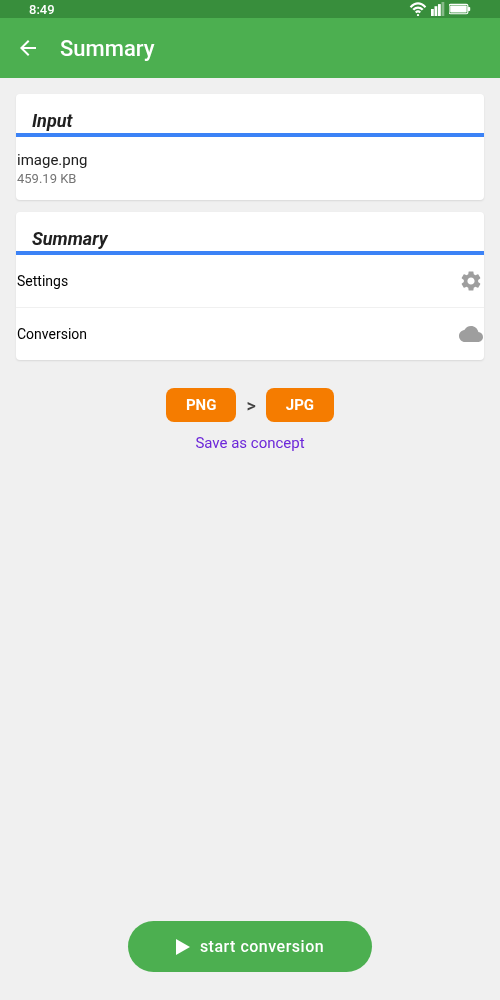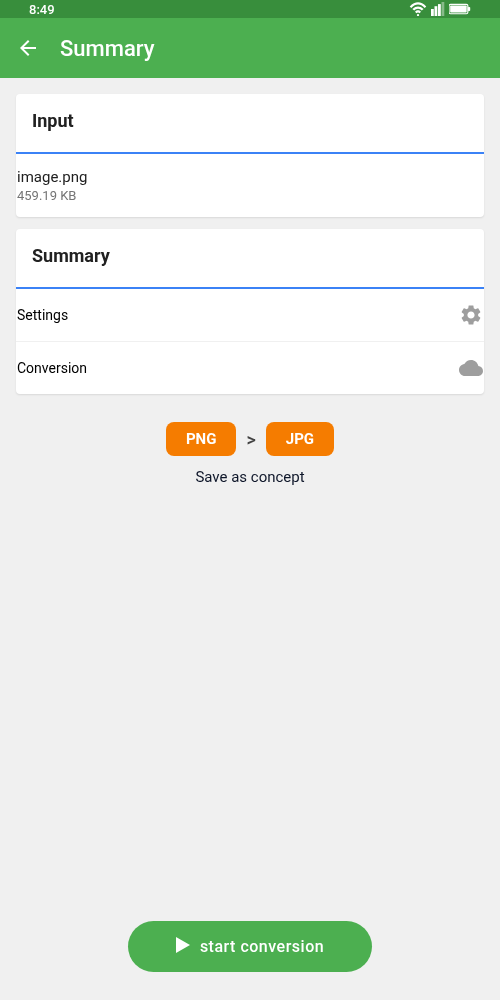--- a/index.html
+++ b/index.html
@@ -77,22 +77,23 @@
     
     .card {
       background-color: white;
       border-radius: 4px;
       margin-bottom: 12px;
       overflow: hidden;
       box-shadow: 0 1px 2px rgba(0,0,0,0.1);
     }
 
     .card-header {
-      padding: 16px 16px 21px 16px;
-      border-bottom: 2px solid #3b82f6;
+      padding: 16px 16px 2px 16px;
+      border-bottom: 4px solid #3b82f6;
+      font-style: italic;
     }
 
     .card-header-text {
       font-size: 18px;
       font-weight: 700;
       color: #212121;
     }
 
     .card-row {
       padding: 14px 1px;
@@ -151,21 +152,21 @@
     .arrow-text {
       font-size: 18px;
       color: #424242;
       font-weight: 500;
     }
 
     
     .save-concept {
       text-align: center;
       font-size: 15px;
-      color: #0f172a;
+      color: #6d28d9;
       margin-bottom: 16px;
       cursor: pointer;
     }
 
     
     .bottom-area {
       position: absolute;
       bottom: 28px;
       left: 0;
       right: 0;
@@ -176,21 +177,21 @@
     .start-button {
       background-color: #4caf50;
       color: white;
       border: none;
       border-radius: 30px;
       padding: 16px 48px;
       font-size: 16px;
       font-weight: 500;
       cursor: pointer;
       display: flex;
-      align-items: flex-start;
+      align-items: center;
       gap: 10px;
       letter-spacing: 0.5px;
     }
 
     .play-icon {
       width: 0;
       height: 0;
       border-top: 8px solid transparent;
       border-bottom: 8px solid transparent;
       border-left: 14px solid white;

